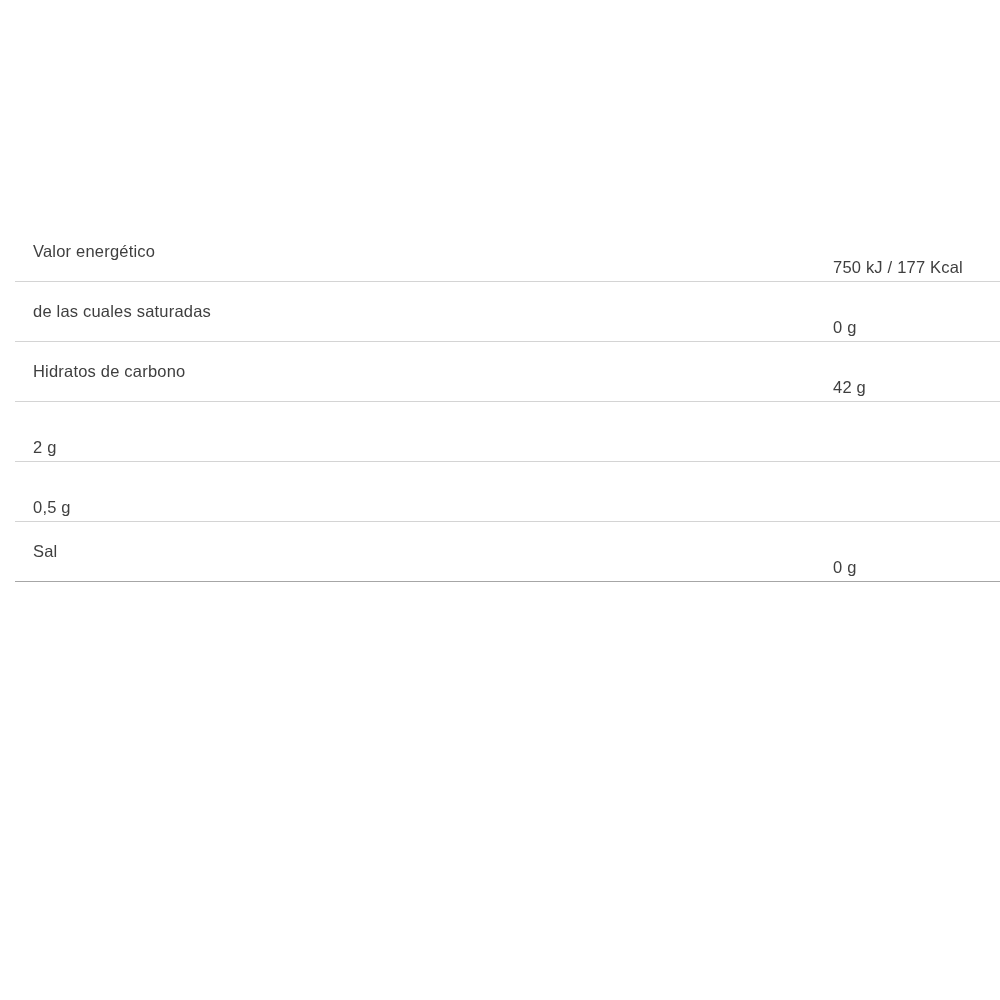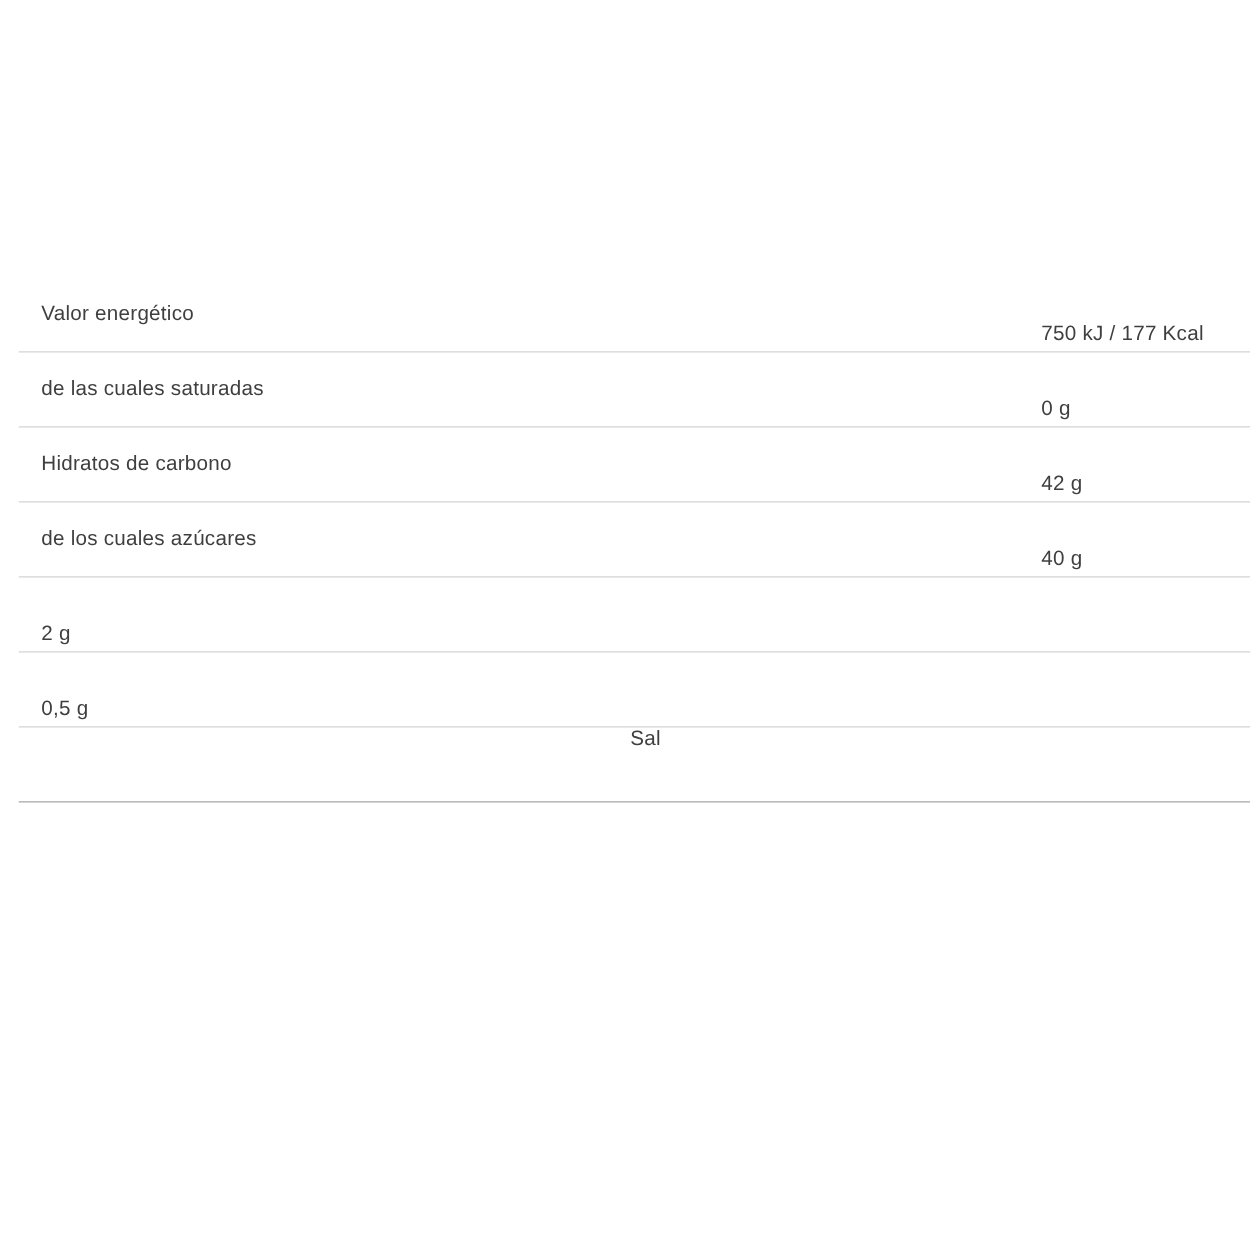--- a/index.html
+++ b/index.html
@@ -30,21 +30,20 @@
   }
   .row {
     display: flex;
     align-items: center;
     height: 60px;
     border-bottom: 1px solid var(--divider-color);
     padding-left: 18px;
   }
   .row:last-child {
     border-bottom-color: var(--bottom-divider-color);
-    flex-direction: column;
   }
   .label {
     flex: 0 0 800px;
     font-size: 16.5px;
     letter-spacing: 0.2px;
     color: var(--text-color);
   }
   .value {
     font-size: 16.5px;
     letter-spacing: 0.2px;
@@ -68,24 +67,20 @@
     <div class="row">
       <span class="label">de las cuales saturadas</span>
       <span class="value">0 g</span>
     </div>
 
     <div class="row">
       <span class="label">Hidratos de carbono</span>
       <span class="value">42 g</span>
     </div>
 
-    <div class="row">
-      <span class="label">de los cuales azúcares</span>
-      <span class="value">40 g</span>
-    </div>
 
     <div class="row">
       <span class="value">2 g</span>
     </div>
 
     <div class="row">
       <span class="value">0,5 g</span>
     </div>
 
     <div class="row">

